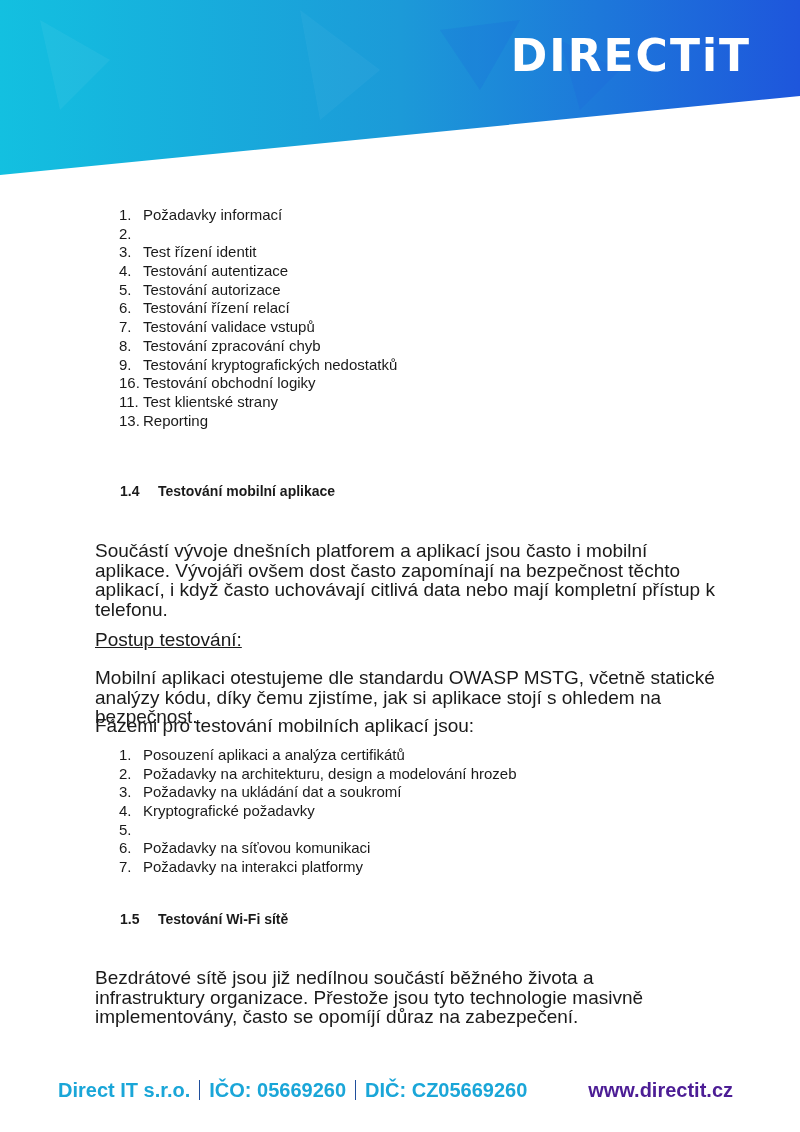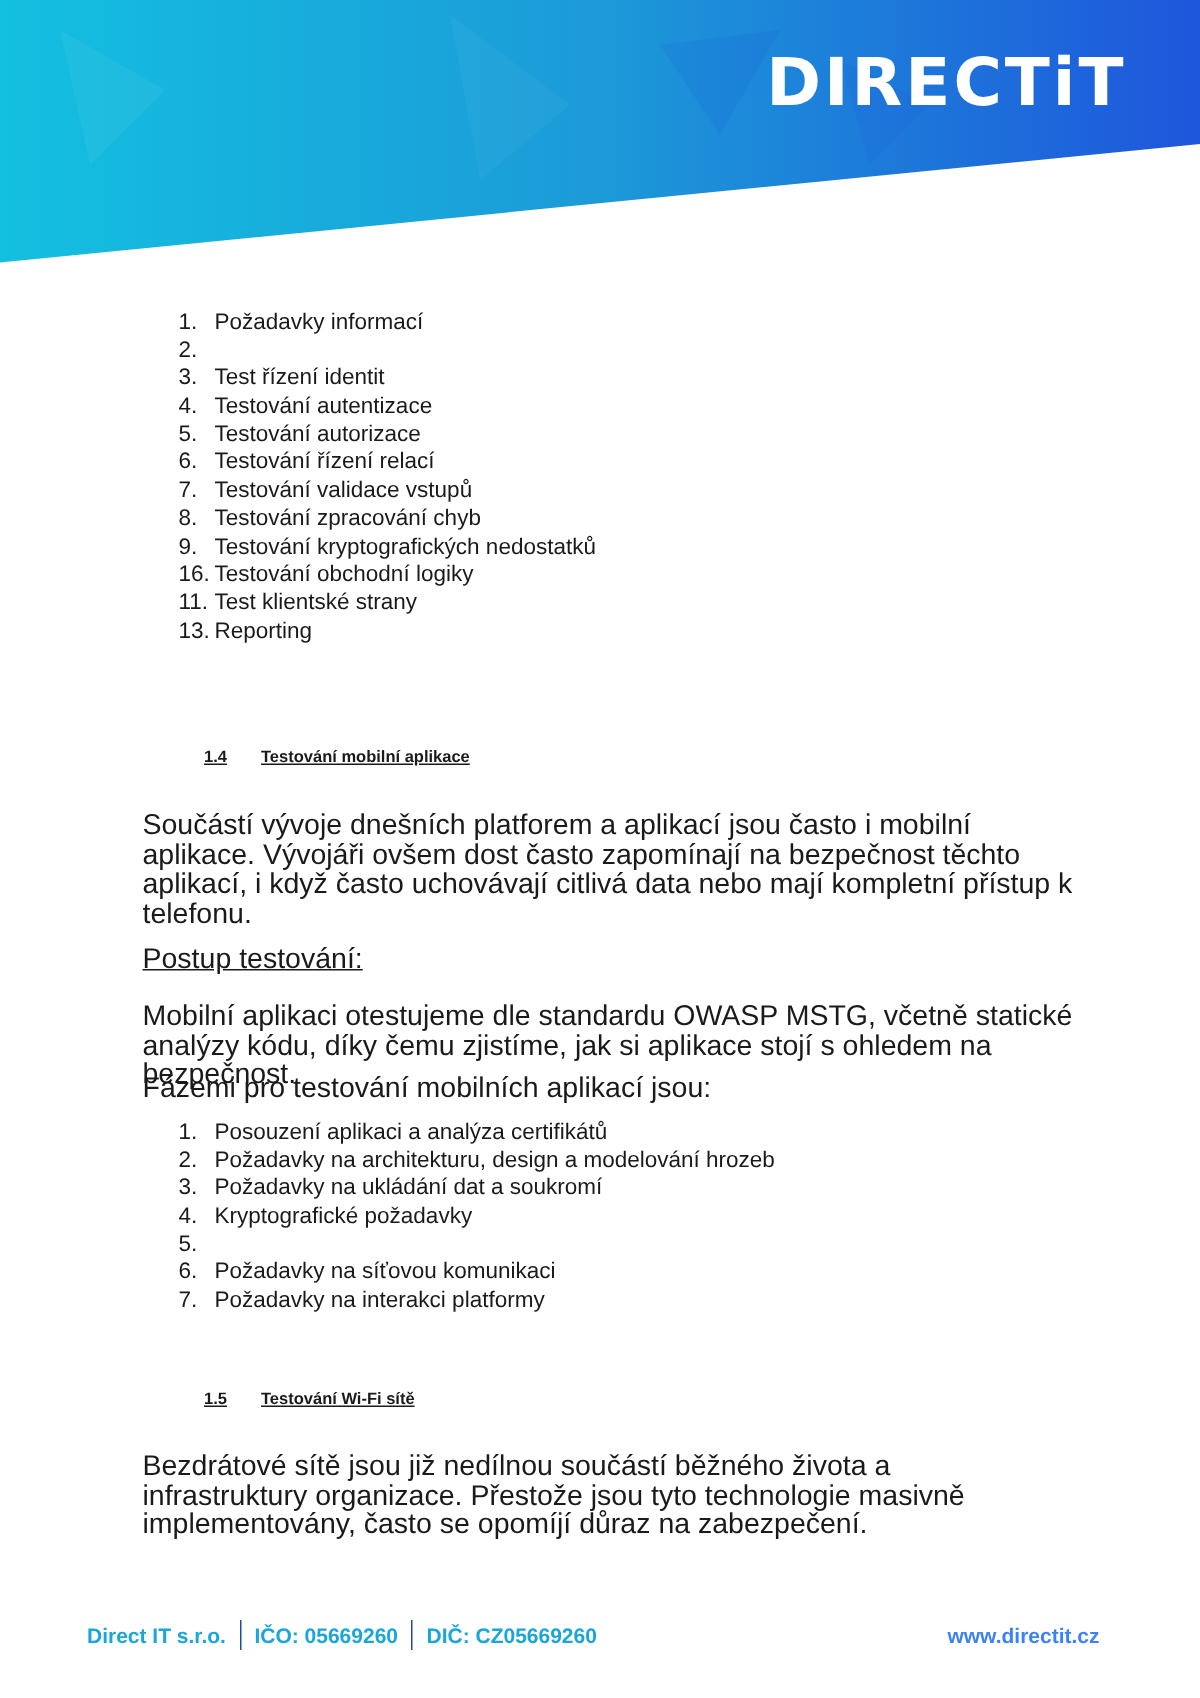--- a/index.html
+++ b/index.html
@@ -19,37 +19,36 @@
       font-family: "DejaVu Sans", sans-serif;
     }
     ol.list { margin: 0; padding: 0; list-style: none; }
     ol.list li {
       display: flex; font-size: 15px; line-height: 18.7px; height: 18.7px;
     }
     ol.list li .num { width: 48px; text-align: left; padding-left: 24px; box-sizing: border-box; }
     .list-1 { position: absolute; left: 95px; top: 206px; }
     .list-1 li .num { width: 48px; }
     h2 {
-      position: absolute; margin: 16px; font-size: 11px; font-weight: bold;
+      position: absolute; margin: 0; font-size: 14px; font-weight: bold;
       display: flex;
-      text-decoration: underline;
     }
     h2 .sec { width: 38px; }
     .para {
       position: absolute; left: 95px; width: 625px; margin: 0;
       font-size: 19px; line-height: 19.5px;
     }
     .underline { text-decoration: underline; }
     .footer {
       position: absolute; left: 58px; top: 1080px; width: 675px; height: 20px;
-      font-size: 14px; font-weight: bold; display: flex; align-items: center;
+      font-size: 20px; font-weight: bold; display: flex; align-items: center;
     }
     .footer .cyan { color: #1aa6d8; }
     .footer .sep { width: 1px; height: 20px; background: #1f4e9c; margin: 0 9px; }
-    .footer .site { margin-left: auto; color: #3b82f6; }
+    .footer .site { margin-left: auto; color: #4c1d95; }
   </style>
 </head>
 <body>
 
 <div class="header">
   <svg width="800" height="180" viewBox="0 0 800 180">
     <defs>
       <linearGradient id="hg" x1="0" y1="0" x2="1" y2="0">
         <stop offset="0" stop-color="#13c0e0"></stop>
         <stop offset="0.5" stop-color="#1c9ad8"></stop>

